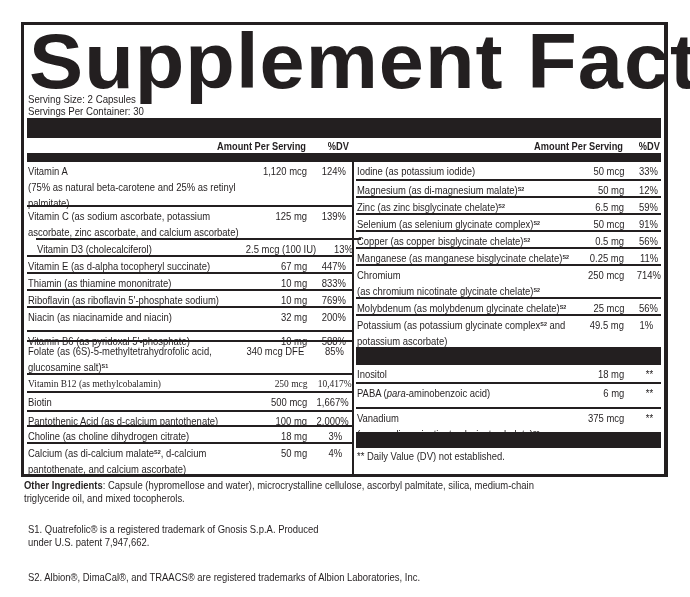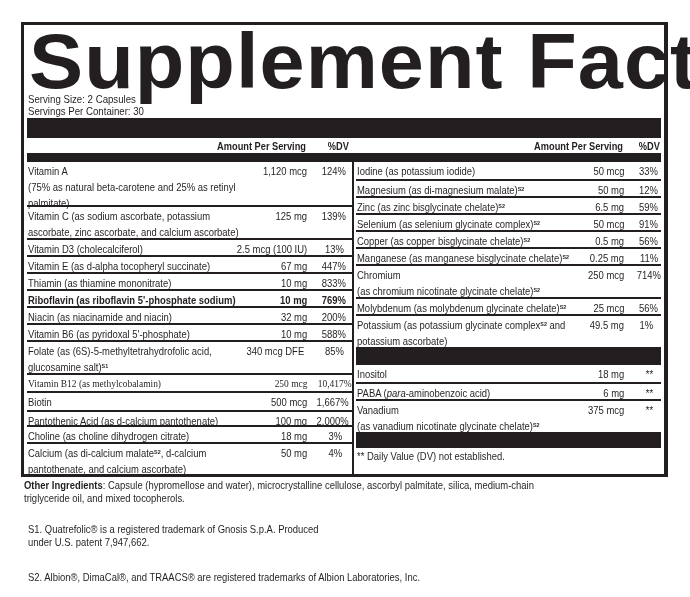--- a/index.html
+++ b/index.html
@@ -62,46 +62,46 @@
       <div class="dv" style="right:6px;">124%</div>
     </div>
     <div class="row" style="top:43px; height:33px; width:325px;">
       <div class="name">
         <span>Vitamin C (as sodium ascorbate, potassium</span><br>
         <span>ascorbate, zinc ascorbate, and calcium ascorbate)</span>
       </div>
       <div class="amt" style="right:45px;">125 mg</div>
       <div class="dv" style="right:6px;">139%</div>
     </div>
-    <div class="row" style="top:76px; height:17px; width:325px;">
+    <div class="row" style="top:76px; height:17px; width:325px;margin-left:9px;">
       <div class="name">Vitamin D3 (cholecalciferol)</div>
       <div class="amt" style="right:45px;">2.5 mcg (100 IU)</div>
       <div class="dv" style="right:8px;">13%</div>
     </div>
     <div class="row" style="top:93px; height:14px; width:325px;">
       <div class="name">Vitamin E (as d-alpha tocopheryl succinate)</div>
       <div class="amt" style="right:45px;">67 mg</div>
       <div class="dv" style="right:6px;">447%</div>
     </div>
     <div class="row" style="top:110px; height:17px; width:325px;">
       <div class="name">Thiamin (as thiamine mononitrate)</div>
       <div class="amt" style="right:45px;">10 mg</div>
       <div class="dv" style="right:6px;">833%</div>
     </div>
-    <div class="row" style="top:127px; height:17px; width:325px;font-weight:bold;">
+    <div class="row" style="top:127px; height:17px; width:325px;">
       <div class="name">Riboflavin (as riboflavin 5'-phosphate sodium)</div>
       <div class="amt" style="right:45px;">10 mg</div>
       <div class="dv" style="right:6px;">769%</div>
     </div>
     <div class="row" style="top:144px; height:17px; width:325px;">
       <div class="name">Niacin (as niacinamide and niacin)</div>
       <div class="amt" style="right:45px;">32 mg</div>
       <div class="dv" style="right:6px;">200%</div>
     </div>
-    <div class="row" style="top:161px; height:17px; width:325px;">
+    <div class="row" style="top:168px; height:17px; width:325px;">
       <div class="name">Vitamin B6 (as pyridoxal 5'-phosphate)</div>
       <div class="amt" style="right:45px;">10 mg</div>
       <div class="dv" style="right:6px;">588%</div>
     </div>
     <div class="row" style="top:178px; height:33px; width:325px;">
       <div class="name">
         <span>Folate (as (6S)-5-methyltetrahydrofolic acid,</span><br>
         <span>glucosamine salt)</span><sup>S1</sup>
       </div>
       <div class="amt" style="right:48px;">340 mcg DFE</div>
@@ -193,21 +193,21 @@
     <div class="row first" style="top:203px; height:17px; width:305px;">
       <div class="name">Inositol</div>
       <div class="amt" style="right:37px;">18 mg</div>
       <div class="dv" style="right:8px;">**</div>
     </div>
     <div class="row" style="top:220px; height:17px; width:305px;">
       <div class="name"><span>PABA (</span><i>para</i><span>-aminobenzoic acid)</span></div>
       <div class="amt" style="right:37px;">6 mg</div>
       <div class="dv" style="right:8px;">**</div>
     </div>
-    <div class="row" style="top:237px; height:18px; width:305px;">
+    <div class="row" style="top:245px; height:18px; width:305px;">
       <div class="name">
         <span>Vanadium</span><br>
         <span>(as vanadium nicotinate glycinate chelate)</span><sup>S2</sup>
       </div>
       <div class="amt" style="right:37px;">375 mcg</div>
       <div class="dv" style="right:8px;">**</div>
     </div>
     <div class="bar" style="left:0; top:270px; width:305px; height:16px;"></div>
     <div class="note" style="top:286px;">** Daily Value (DV) not established.</div>
   </div>

